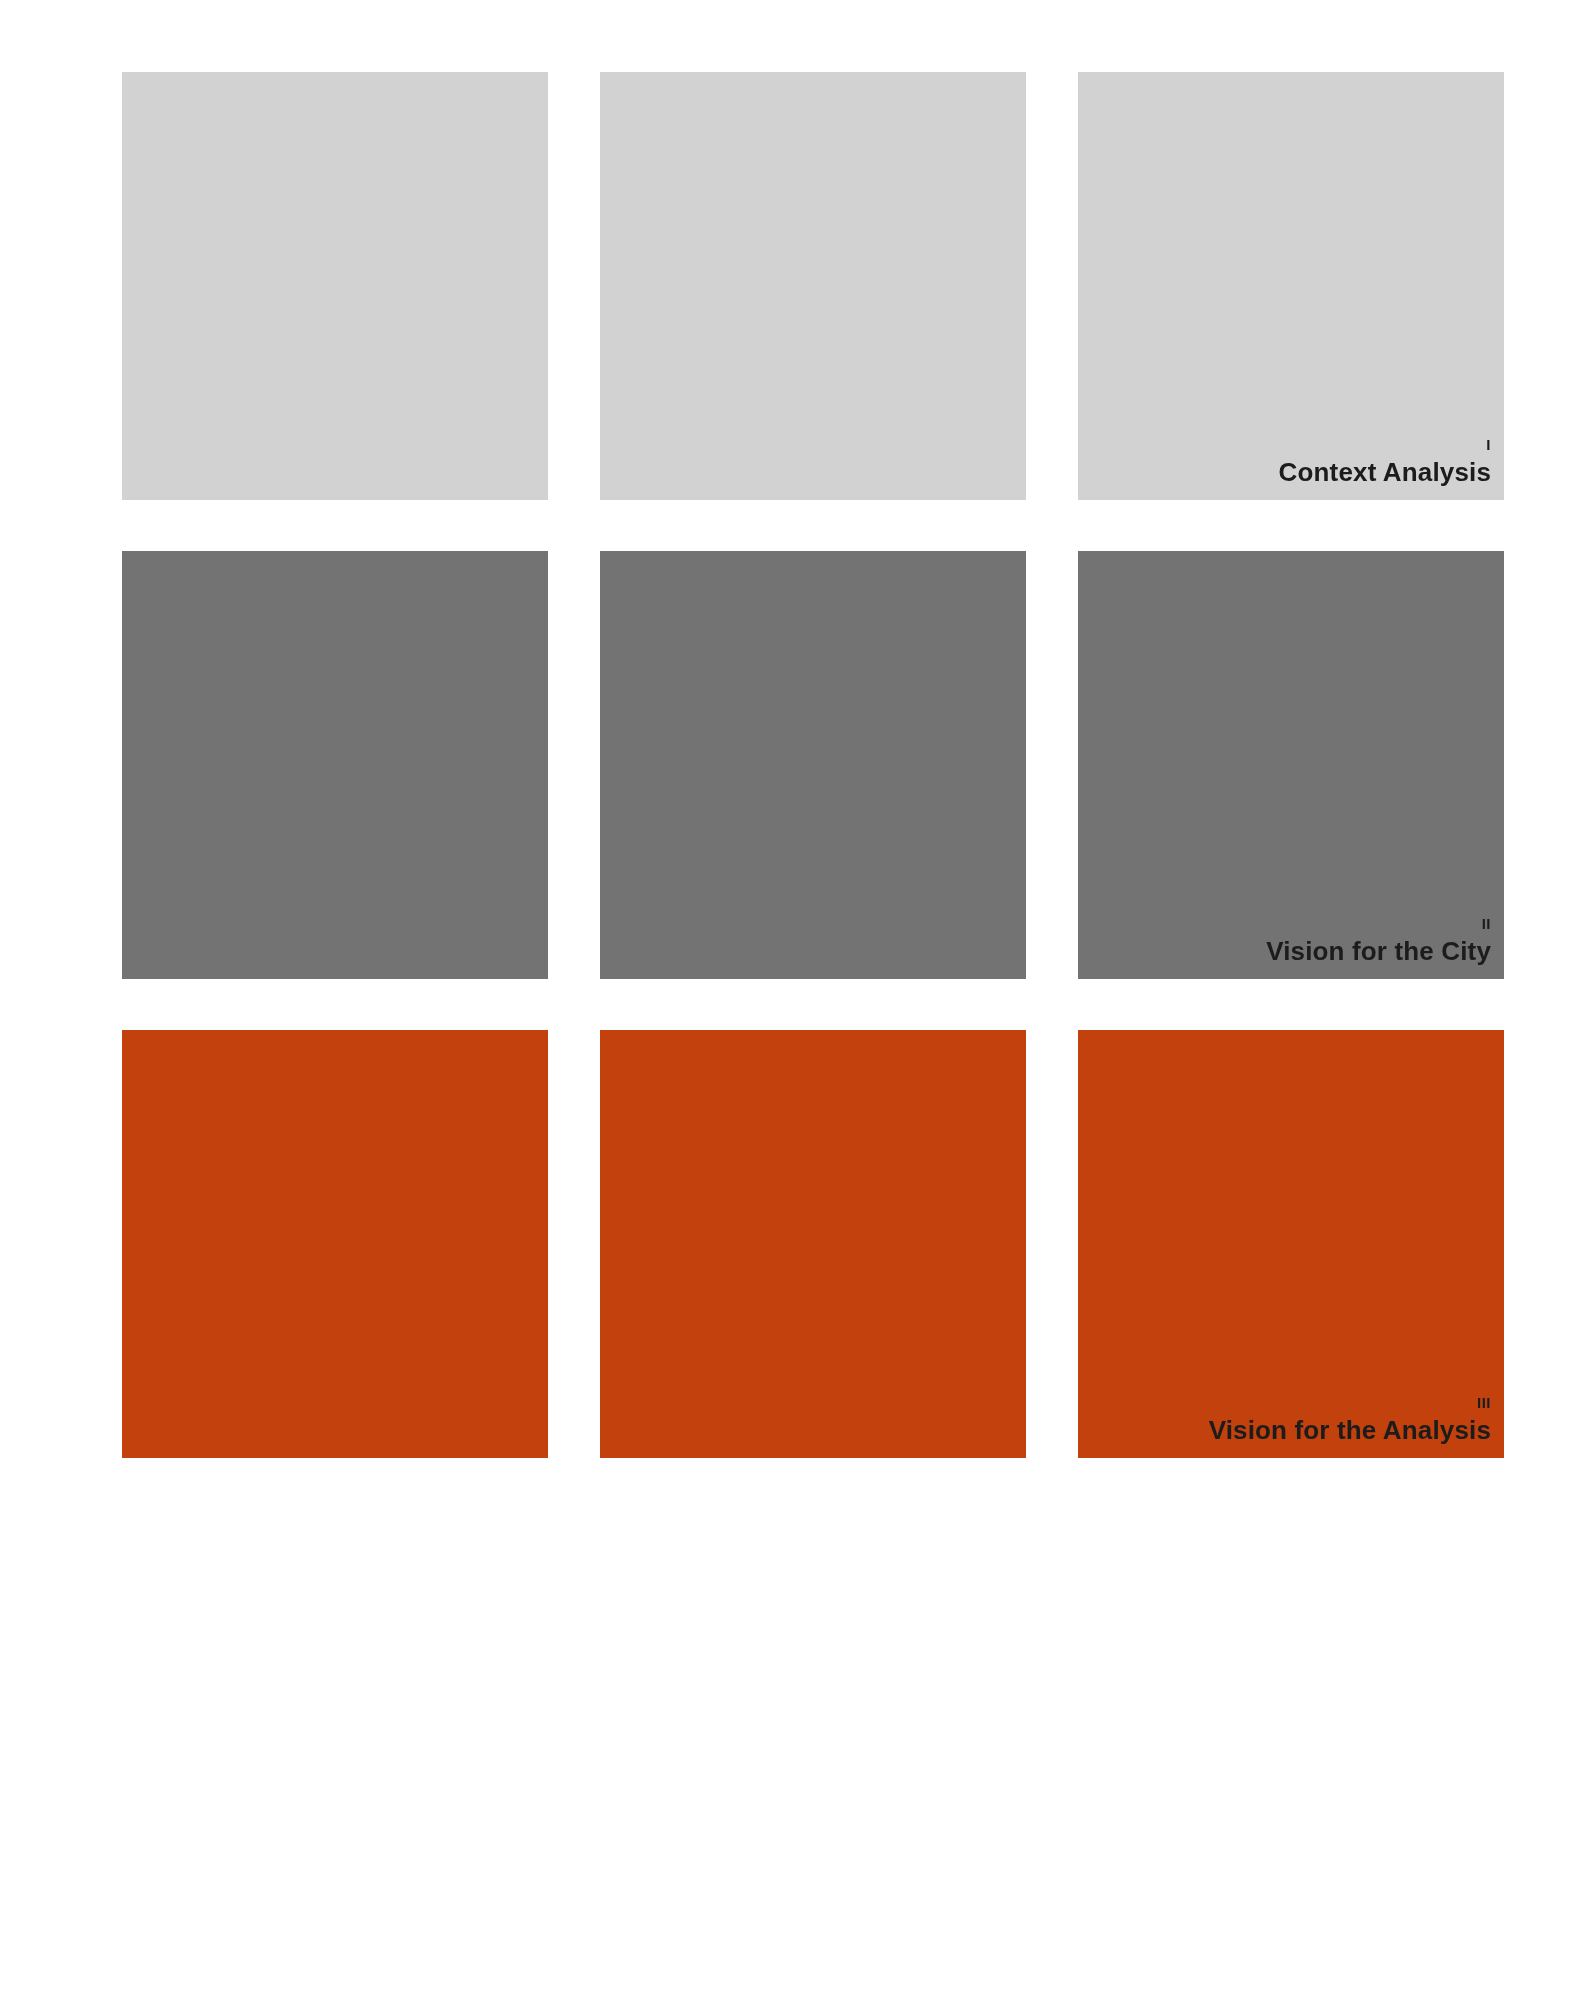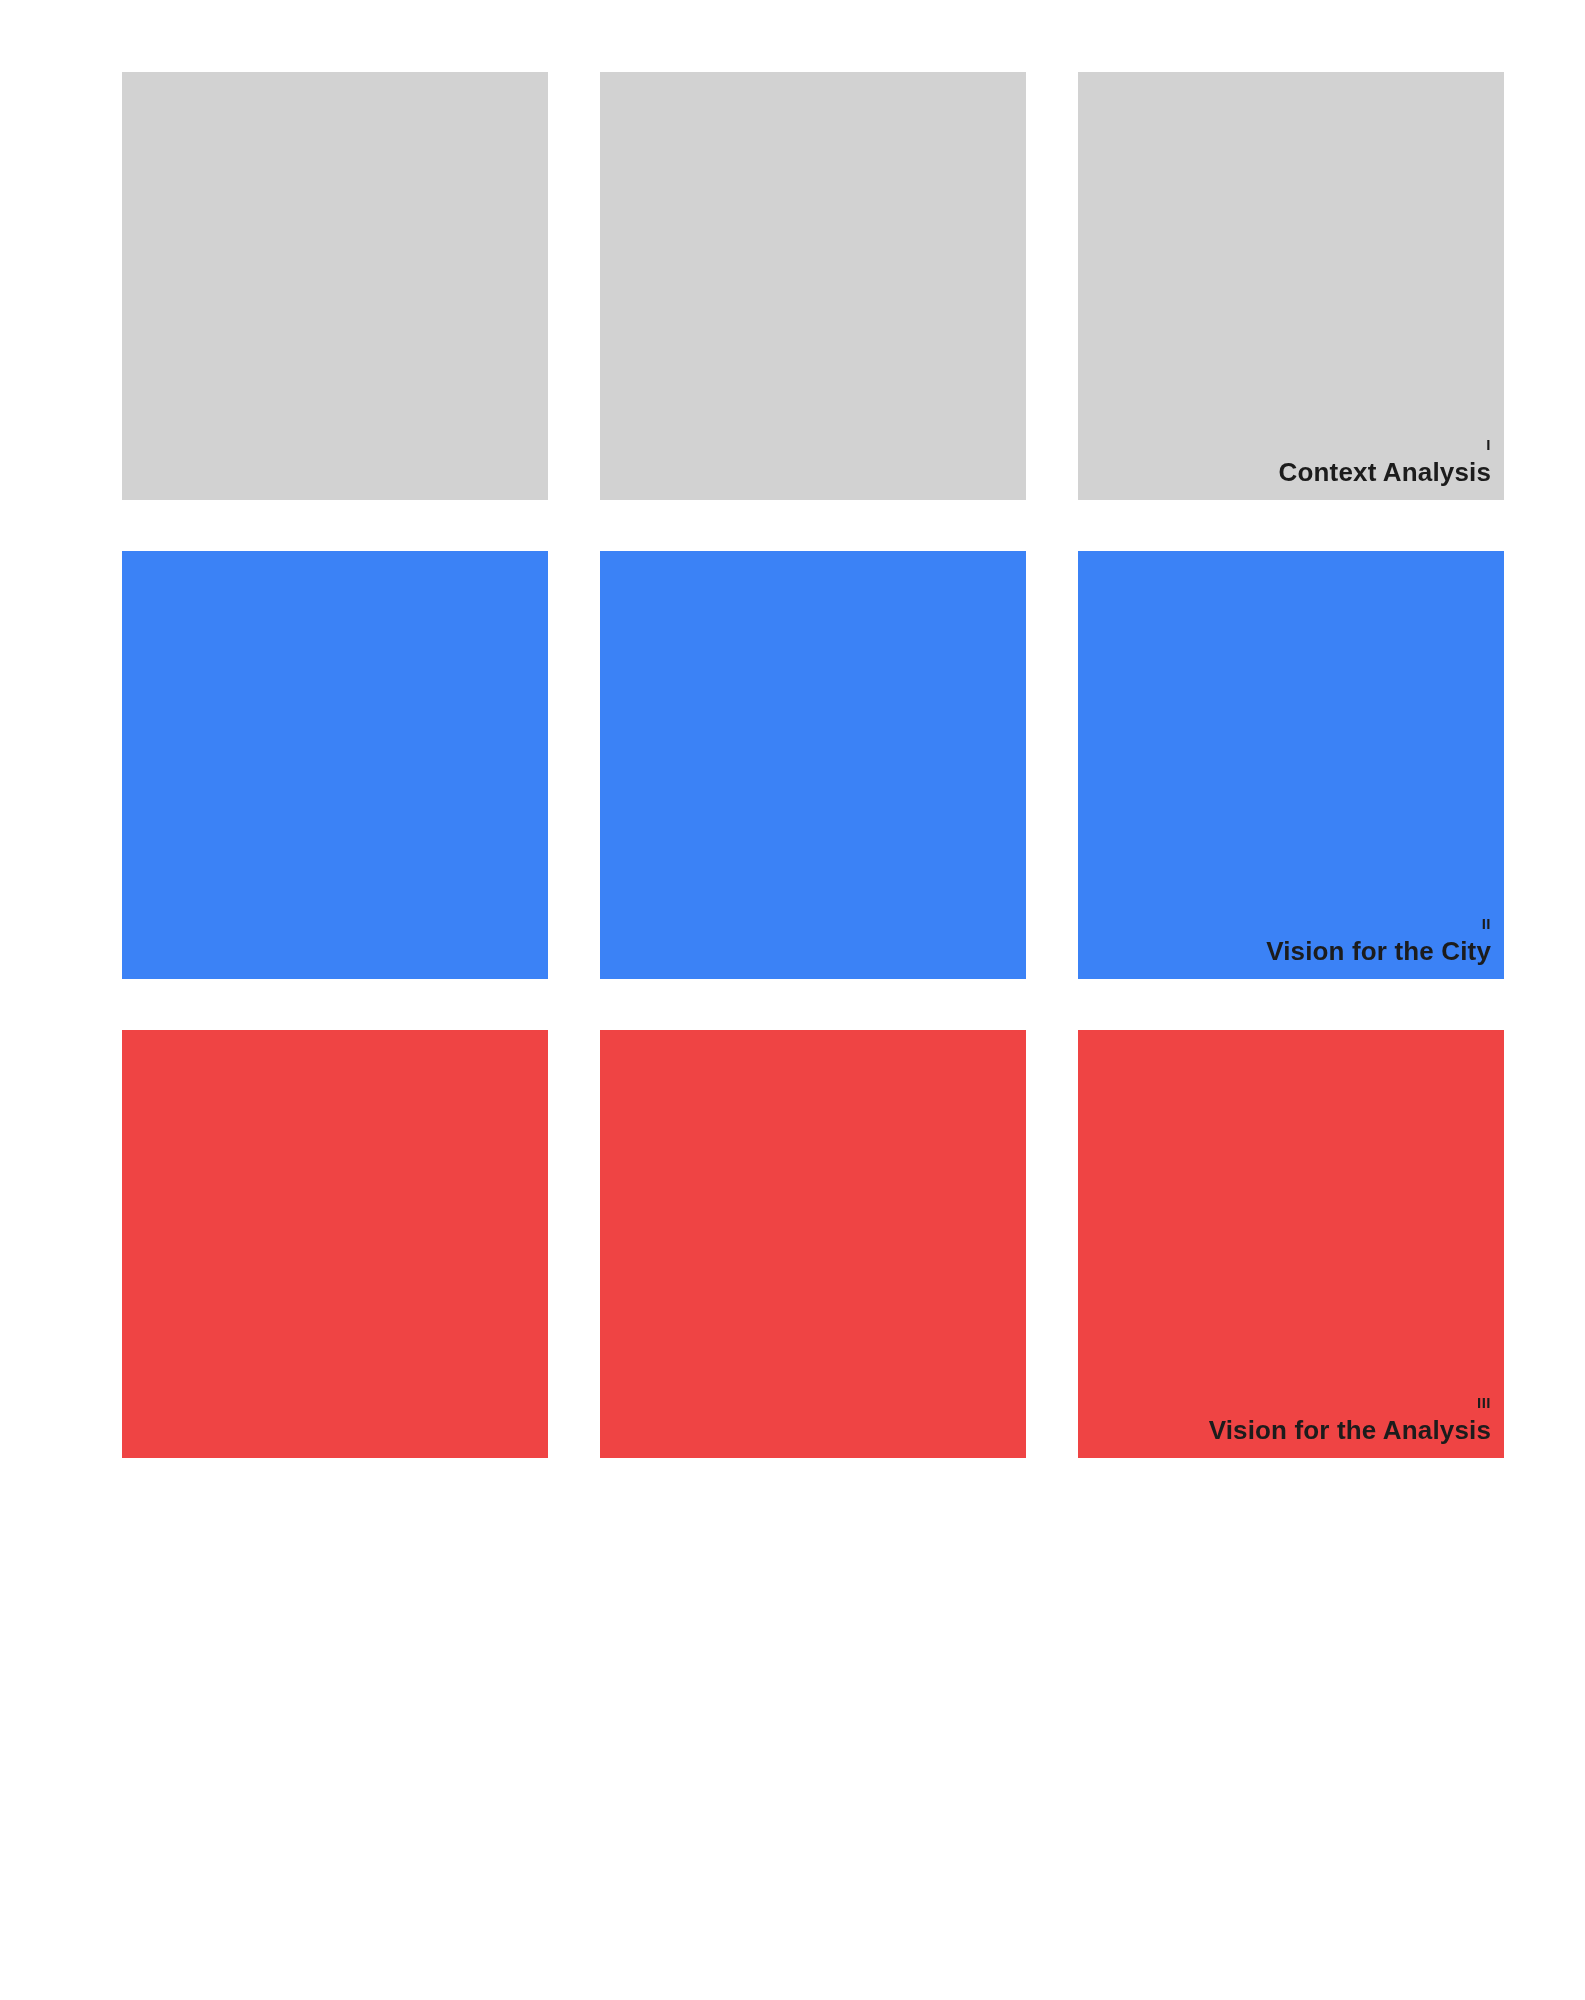--- a/index.html
+++ b/index.html
@@ -39,22 +39,22 @@
   .tile {
     position: relative;
     box-sizing: border-box;
     width: 426px;
     height: 428px;
     overflow: hidden;
   }
 
   
   .tile.tone-1 { background: #d2d2d2; }
-  .tile.tone-2 { background: #3b82f6; }
-  .tile.tone-3 { background: #ef4444; }
+  .tile.tone-2 { background: #737373; }
+  .tile.tone-3 { background: #c2410c; }
 
   
   .tile-caption {
     position: absolute;
     right: 13px;
     bottom: 10px;
     text-align: right;
     line-height: 1.0;
     color: #1c1c1c;
   }

